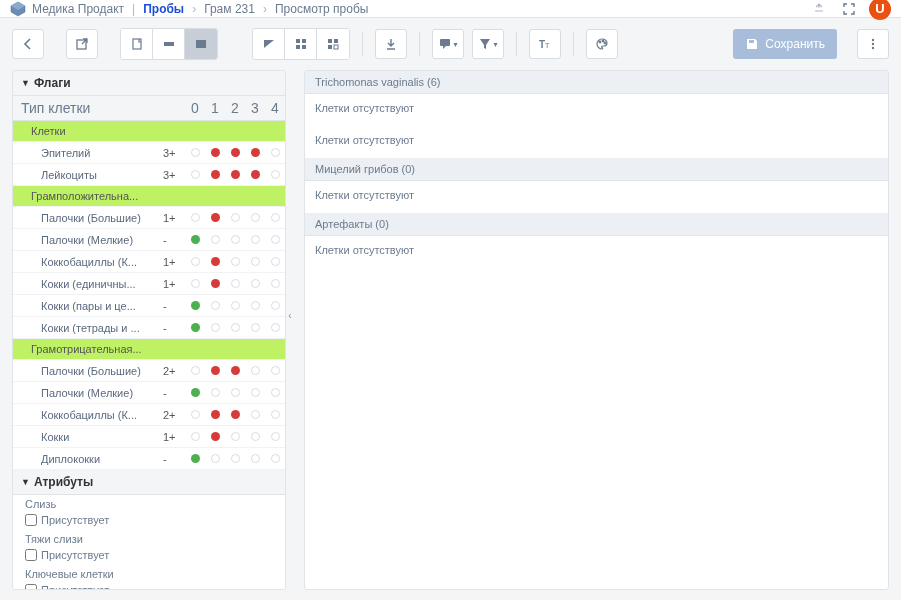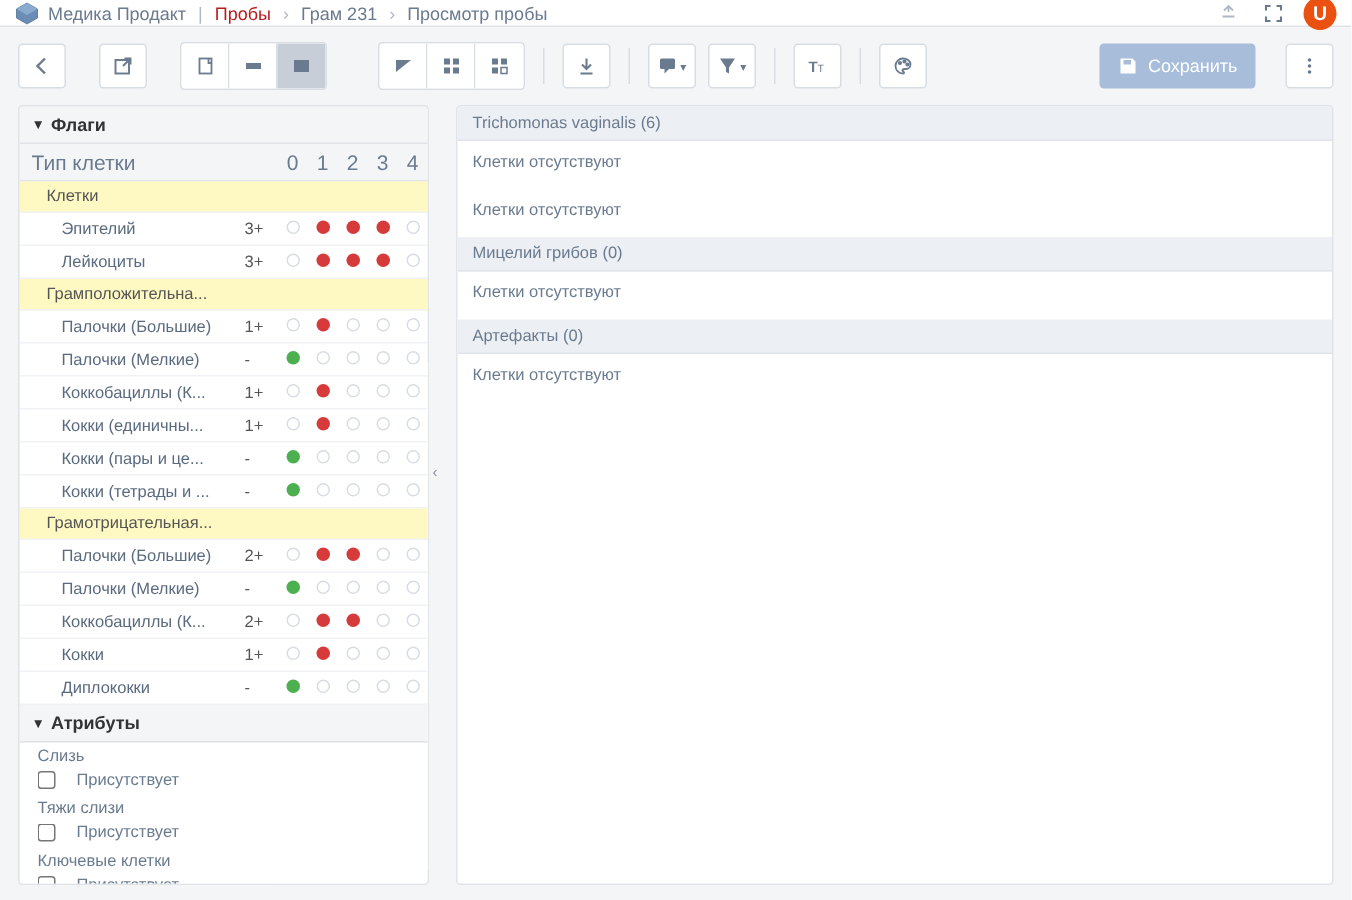--- a/index.html
+++ b/index.html
@@ -1,52 +1,52 @@
 <!DOCTYPE html>
 <html><head>
 <meta charset="utf-8">
 <style>
 * { box-sizing: border-box; margin: 0; padding: 0; }
 body { font-family: Arial, sans-serif; font-size: 12px; color: #333; background: #f4f5f7; width: 901px; height: 600px; overflow: hidden; }
 .top-bar { height: 18px; background: #fff; border-bottom: 1px solid #e0e4e9; display: flex; align-items: center; padding: 0 10px; }
 .logo { width: 16px; height: 16px; margin-right: 6px; display: flex; align-items: center; justify-content: center; }
 .brand { color: #6b7b8f; font-size: 12px; font-weight: 500; }
 .bc-sep { color: #b0b8c4; margin: 0 8px; }
-.bc { color: #b91c1c; font-weight: 400; }
+.bc { color: #1d4ed8; font-weight: 700; }
 .bc-light { color: #6b7b8f; }
 .top-right { margin-left: auto; display: flex; align-items: center; gap: 10px; }
 .icon-btn-top { width: 20px; height: 20px; display: flex; align-items: center; justify-content: center; color: #8a94a6; cursor: pointer; }
 .u-avatar { width: 22px; height: 22px; border-radius: 50%; background: #ea5010; color: #fff; font-weight: bold; display: flex; align-items: center; justify-content: center; font-size: 13px; }
 .toolbar-row { display: flex; align-items: center; padding: 10px 12px; gap: 8px; }
 .tb-btn { width: 32px; height: 30px; border: 1px solid #d8dde4; background: #fff; border-radius: 3px; display: flex; align-items: center; justify-content: center; color: #6b7b8f; cursor: pointer; }
 .tb-btn.active { background: #c7ced8; }
 .tb-group { display: flex; border: 1px solid #d8dde4; border-radius: 3px; overflow: hidden; background: #fff; }
 .tb-group .tb-btn { border: none; border-right: 1px solid #d8dde4; border-radius: 0; }
 .tb-group .tb-btn:last-child { border-right: none; }
 .tb-sep { width: 1px; height: 24px; background: #d8dde4; margin: 0 4px; }
 .save-btn { background: #a7bdd9; color: #fff; border: none; height: 30px; padding: 0 12px; border-radius: 3px; display: flex; align-items: center; gap: 6px; cursor: pointer; font-size: 12px; }
 .main { display: flex; height: 530px; }
 .left-panel { width: 274px; background: #fff; border: 1px solid #e0e4e9; margin: 0 0 10px 12px; border-radius: 3px; overflow-y: auto; position: relative; }
 .collapse-handle { position: absolute; left: 285px; top: 50%; width: 10px; height: 30px; display: flex; align-items: center; justify-content: center; color: #8a94a6; cursor: pointer; font-size: 10px; }
 .section-hdr { background: #f4f5f7; padding: 5px 8px; font-weight: 600; color: #333; display: flex; align-items: center; border-bottom: 1px solid #e0e4e9; }
 .section-hdr .caret { margin-right: 4px; font-size: 9px; }
 .cell-header { display: flex; background: #f4f5f7; color: #6b7b8f; font-size: 14px; border-bottom: 1px solid #e0e4e9; }
 .cell-header .lbl { flex: 1; padding: 4px 8px; }
 .cell-header .col { width: 20px; text-align: center; padding: 4px 0; }
-.group-row { background: #fef9c3; color: #555; padding: 4px 8px 4px 18px; font-size: 11px; border-bottom: 1px solid #f0f2f5; }
+.group-row { background: #bef264; color: #555; padding: 4px 8px 4px 18px; font-size: 11px; border-bottom: 1px solid #f0f2f5; }
 .cell-row { display: flex; align-items: center; border-bottom: 1px solid #f0f2f5; font-size: 11px; height: 22px; }
 .cell-row .name { flex: 1; padding: 0 0 0 28px; color: #5a6a7f; white-space: nowrap; overflow: hidden; text-overflow: ellipsis; }
 .cell-row .val { width: 22px; color: #555; text-align: left; }
 .cell-row .dot-col { width: 20px; text-align: center; }
 .dot { width: 9px; height: 9px; border-radius: 50%; display: inline-block; }
 .dot.red { background: #d73a3a; }
 .dot.green { background: #4caf50; }
 .dot.empty { border: 1px solid #d8dde4; background: #fff; }
 .attr-group { padding: 3px 8px 2px 12px; color: #6b7b8f; font-size: 11px; }
-.attr-check { padding: 2px 8px 4px 12px; font-size: 11px; color: #6b7b8f; display: flex; align-items: center; gap: 14px; }
+.attr-check { padding: 2px 8px 4px 12px; font-size: 11px; color: #6b7b8f; display: flex; align-items: center; gap: 4px; }
 .attr-check input { width: 12px; height: 12px; }
 .right-panel { flex: 1; margin: 0 12px 10px 18px; border: 1px solid #e0e4e9; background: #fff; border-radius: 3px; overflow-y: auto; }
 .cat-hdr { background: #eceff3; color: #6b7b8f; font-size: 11px; padding: 5px 10px; border-bottom: 1px solid #e0e4e9; }
 .cat-body { padding: 8px 10px 12px 10px; color: #6b7b8f; font-size: 11px; }
 svg { display: block; }
 </style>
 </head>
 <body>
 
 <div class="top-bar">

